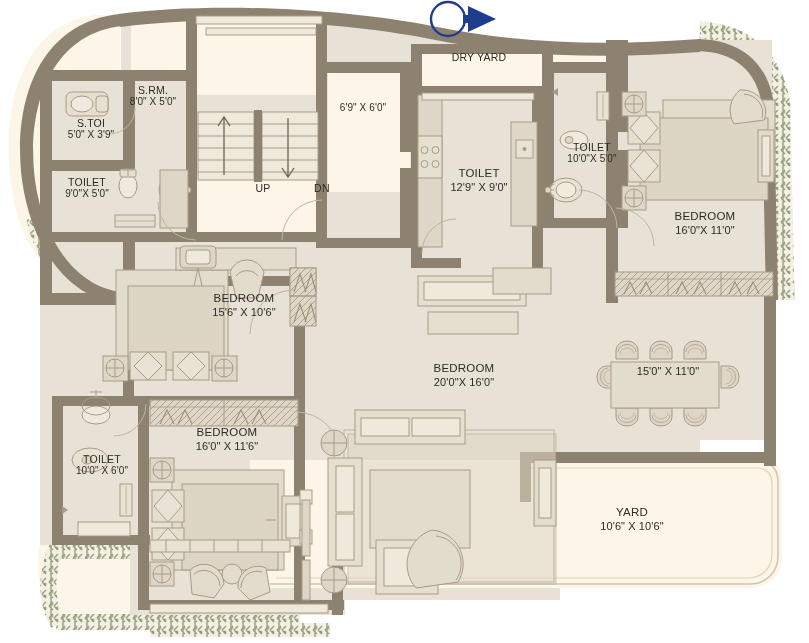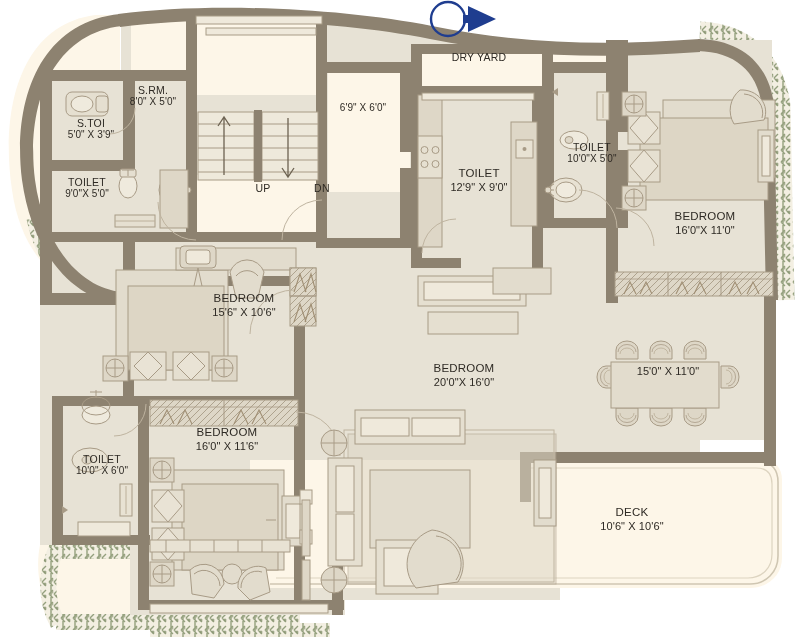--- a/index.html
+++ b/index.html
@@ -544,20 +544,20 @@
       </div>
       <div class="lbl sm" style="left: 12px; top: 453px; width: 180px;">
         <span class="nm">TOILET</span>
         <span class="dm">10'0" X 6'0"</span>
       </div>
       <div class="lbl" style="left: 137px; top: 426px; width: 180px;">
         <span class="nm">BEDROOM</span>
         <span class="dm">16'0" X 11'6"</span>
       </div>
       <div class="lbl" style="left: 542px; top: 506px; width: 180px;">
-        <span class="nm">DECK</span>
+        <span class="nm">YARD</span>
         <span class="dm">10'6" X 10'6"</span>
       </div>
       <div class="stxt" style="left: 210px; top: 182px; width: 24px; text-align: center;">UP</div>
       <div class="stxt" style="left: 269px; top: 182px; width: 24px; text-align: center;">DN</div>
     </div>
 
 </div>
 
 </body></html>

